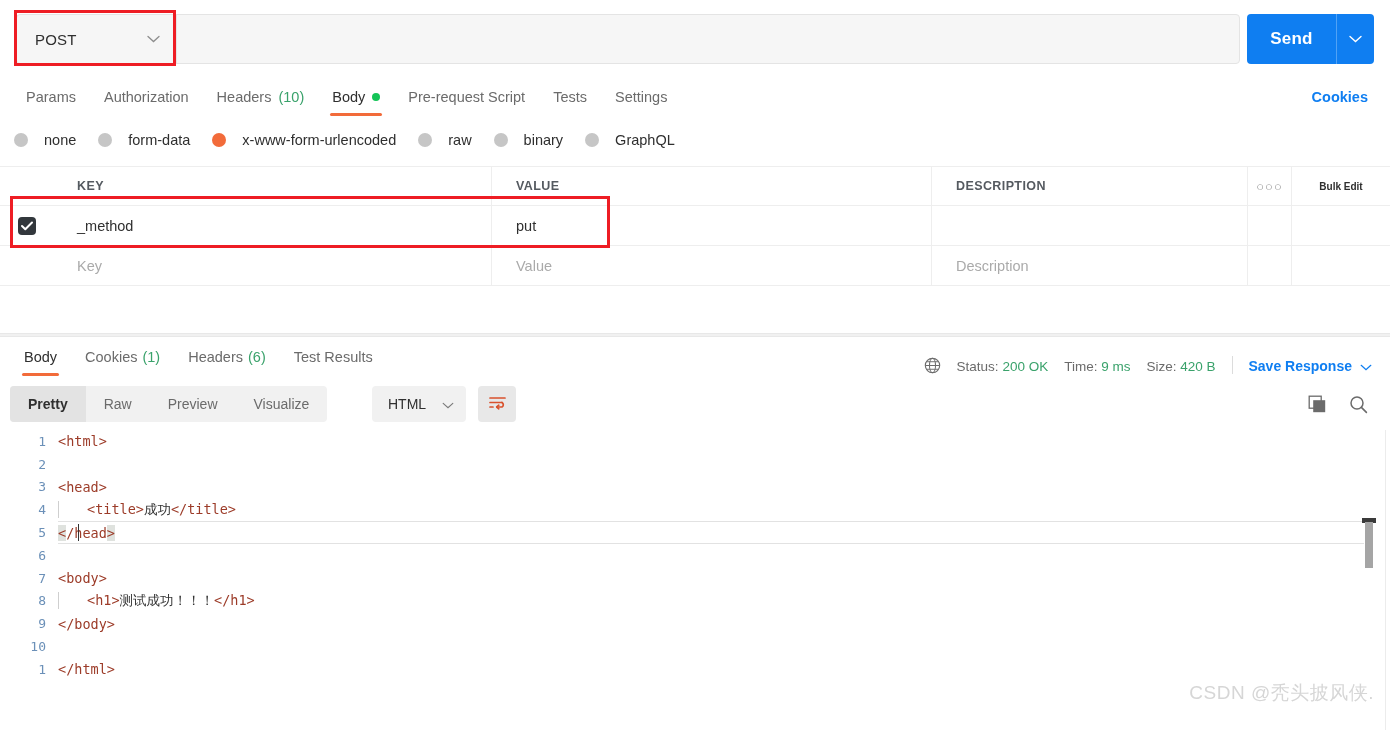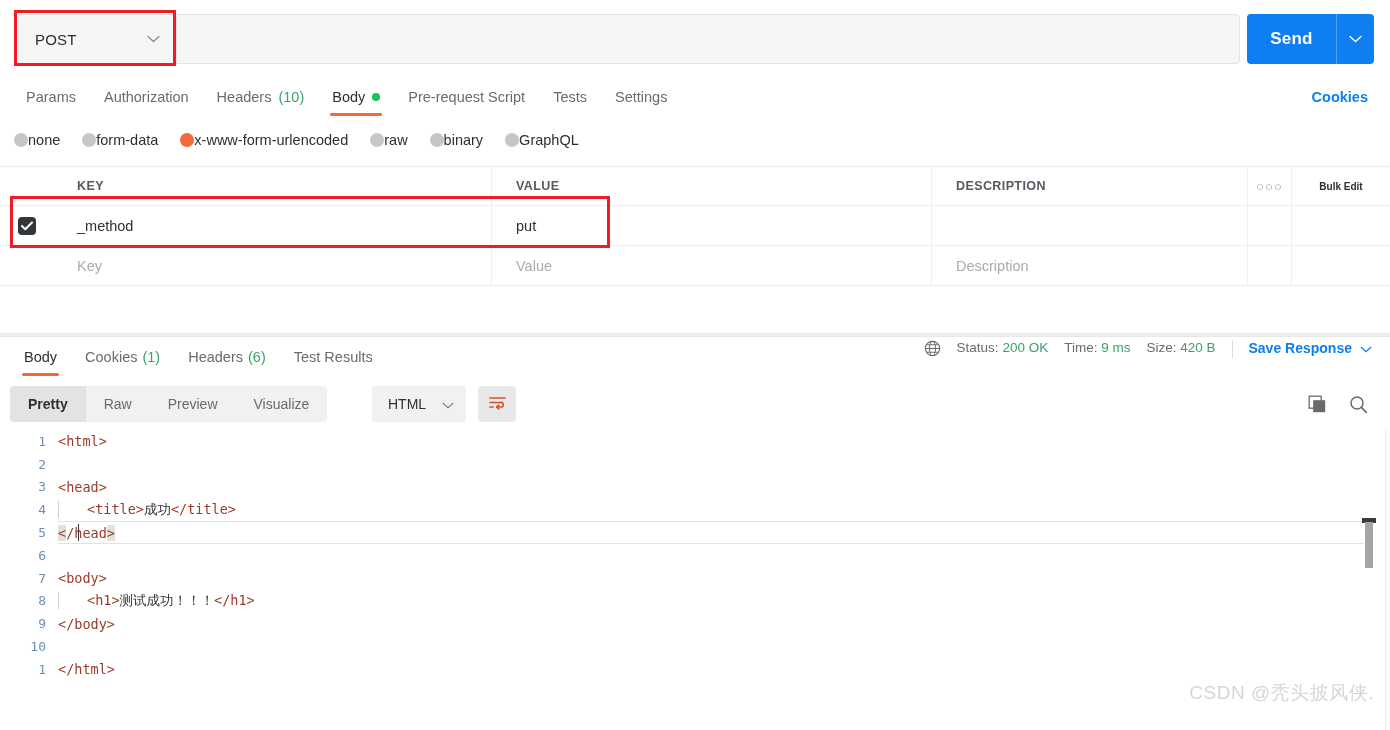--- a/index.html
+++ b/index.html
@@ -98,21 +98,21 @@
     display: flex; align-items: center;
     color: #0f7ef1; font-size: 14.5px; font-weight: bold; cursor: pointer;
   }
 
   
   .modes {
     position: absolute; left: 14px; top: 124px; height: 32px;
     display: flex; align-items: center; gap: 0;
   }
   .mode {
-    display: flex; align-items: center; gap: 0;
+    display: flex; align-items: center; gap: 16px;
     margin-right: 22px; cursor: pointer;
     font-size: 14.5px; color: #2f2f2f;
   }
   .radio {
     width: 14px; height: 14px; border-radius: 50%;
     background: #c6c6c6; flex: none;
   }
   .mode.selected .radio { background: #f26b3a; }
 
   
@@ -164,21 +164,21 @@
     font-size: 14.5px; color: #6b6b6b; cursor: pointer;
   }
   .restab.active { color: #2f2f2f; }
   .restab.active::after {
     content: ""; position: absolute; left: 12px; right: 12px; bottom: -2px;
     height: 3px; background: #f26b3a; border-radius: 2px;
   }
 
   .res-meta {
     position: absolute; right: 18px; top: 340px; height: 34px;
-    display: flex; align-items: flex-start; gap: 16px;
+    display: flex; align-items: flex-end; gap: 16px;
     font-size: 13.5px; color: #6b6b6b;
   }
   .meta-item { white-space: nowrap; }
   .meta-val { color: #3aa26b; }
   .meta-sep { width: 1px; height: 18px; background: #dcdcdc; }
   .save-resp { color: #0f7ef1; font-weight: bold; font-size: 14px; display: flex; align-items: center; gap: 8px; cursor: pointer; }
   .globe { width: 17px; height: 17px; color: #6b6b6b; }
 
   
   .res-toolbar {

